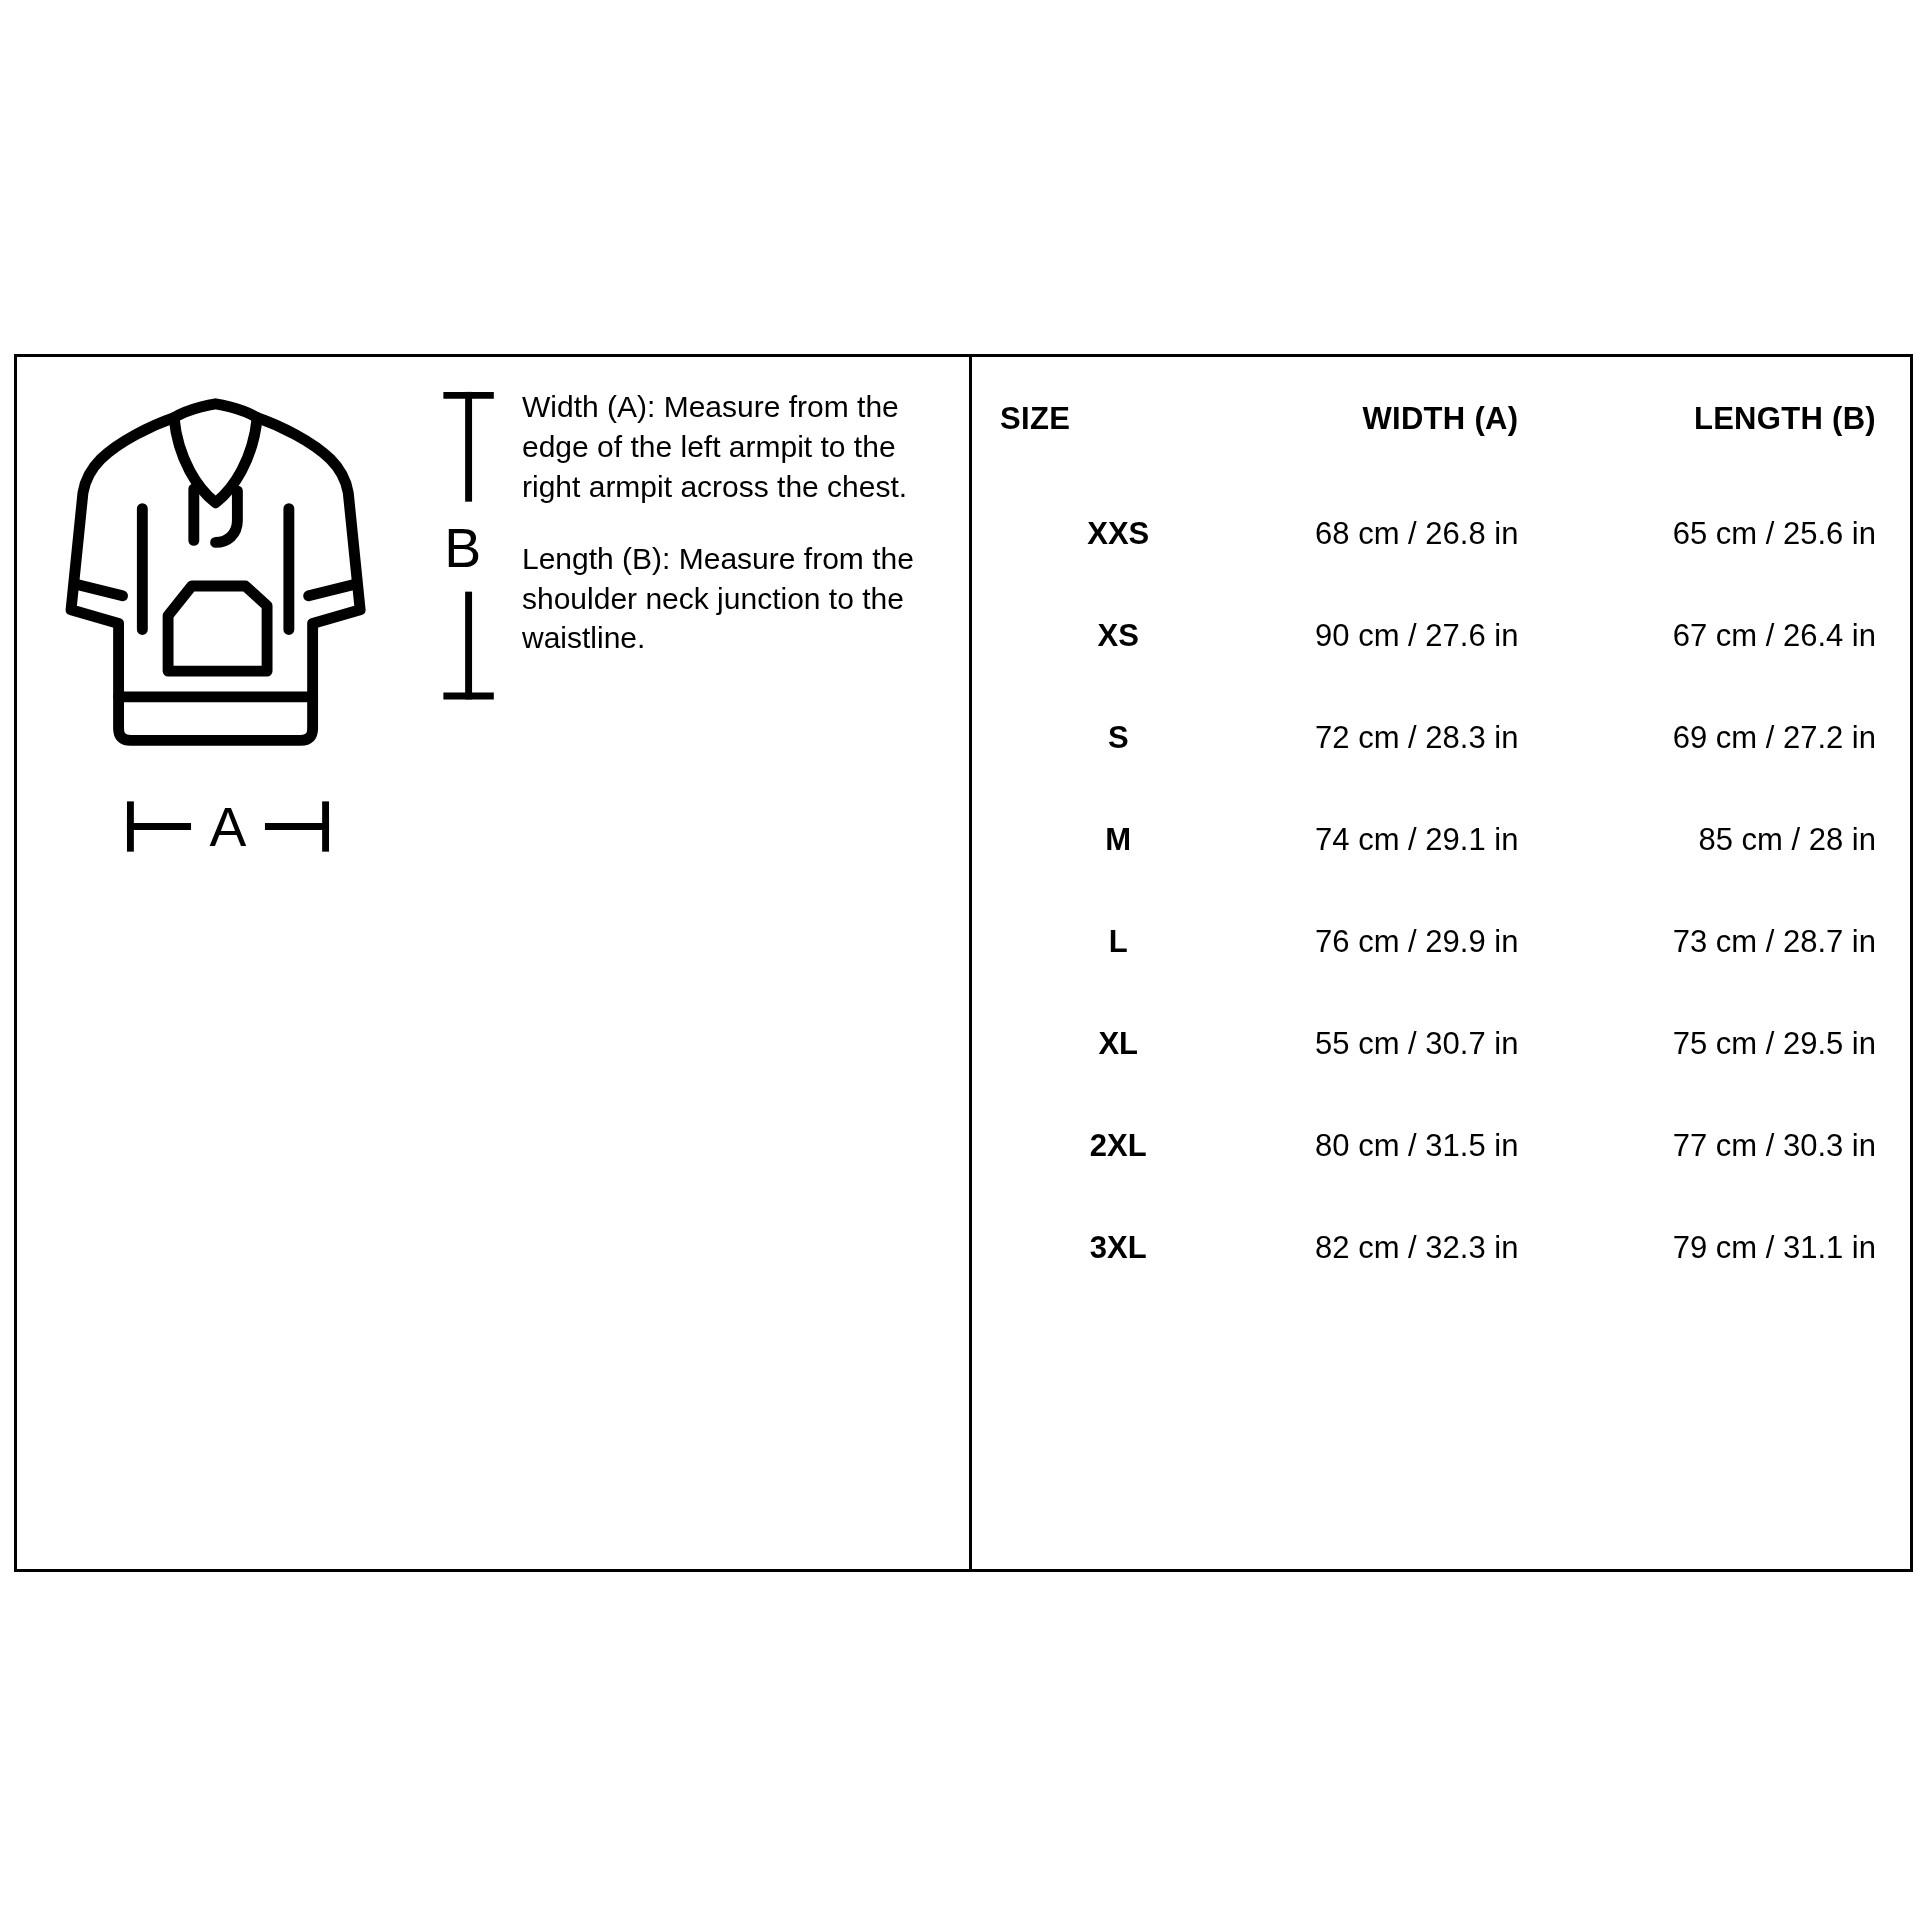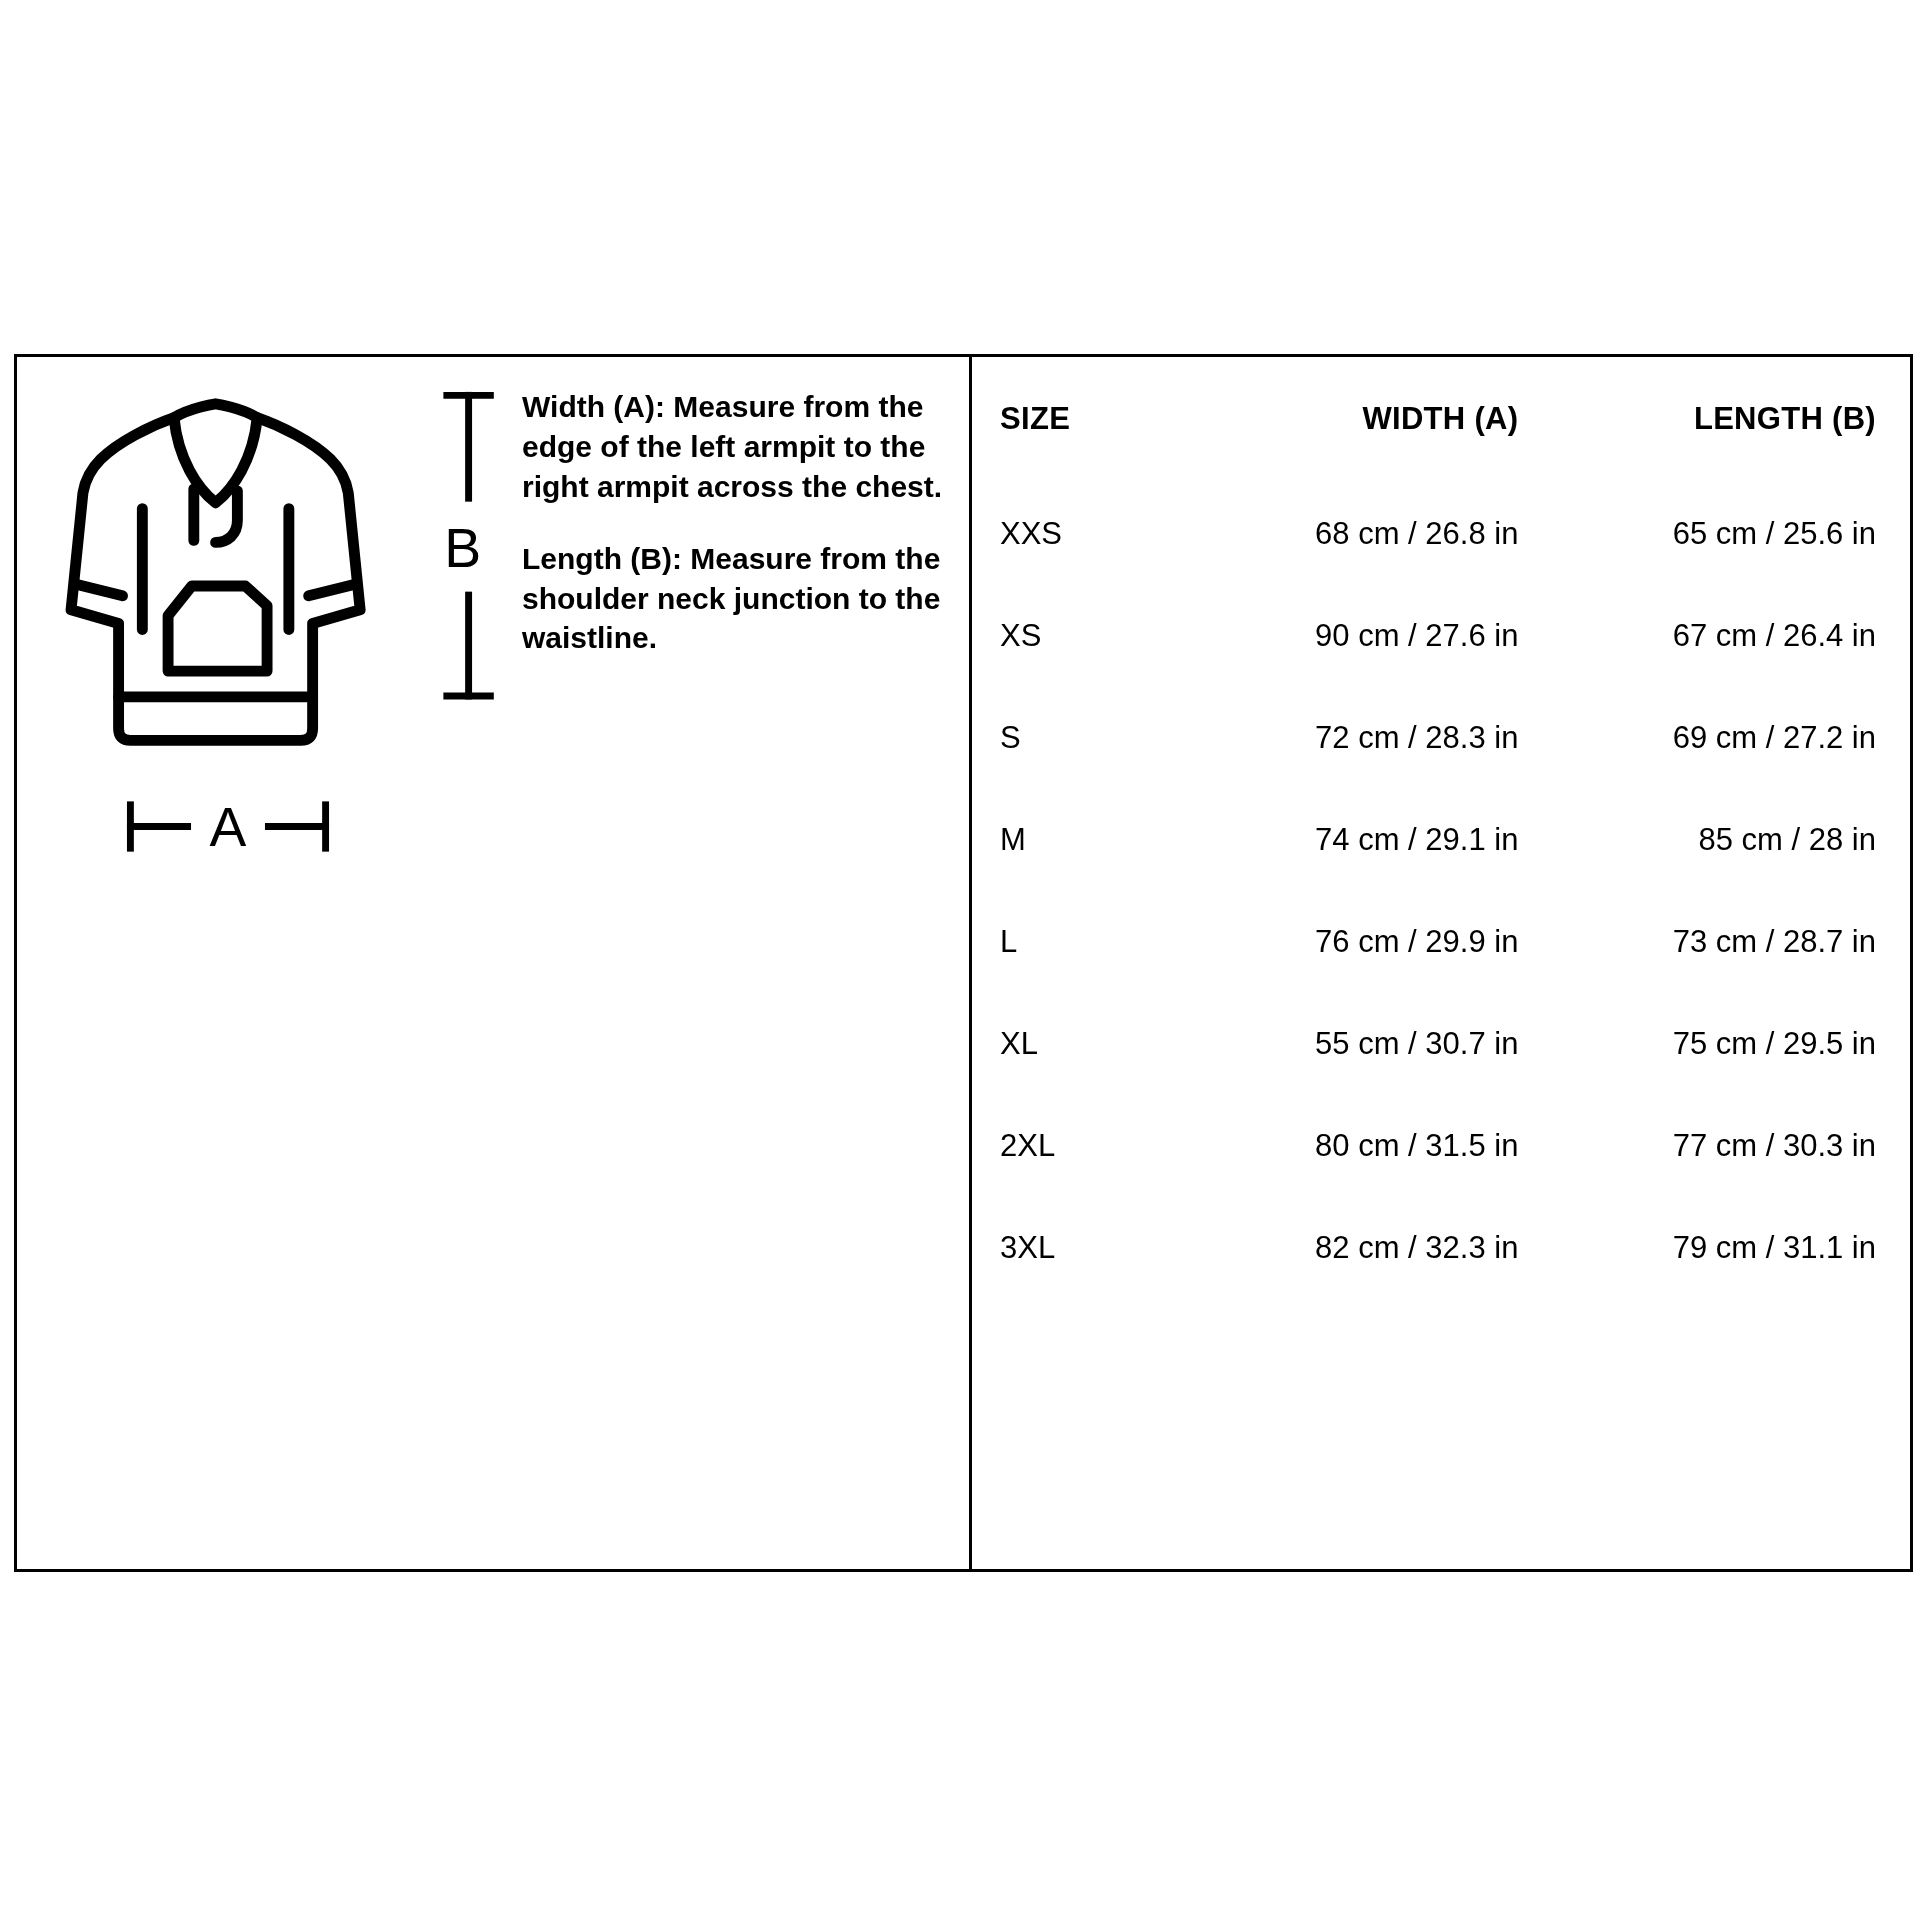--- a/index.html
+++ b/index.html
@@ -64,21 +64,20 @@
     position: absolute;
     left: 505px;
     top: 30px;
     width: 436px;
     font-size: 30px;
     line-height: 1.33;
     color: #000000;
   }
   .measure-text p {
     margin: 0 0 32px 0;
-    font-weight: bold;
   }
   .measure-text p:last-child { margin-bottom: 0; }
 
   
   .table-panel {
     flex: 1;
     box-sizing: border-box;
     padding: 34px 34px 0 28px;
   }
 
@@ -93,21 +92,21 @@
     font-size: 31px;
     letter-spacing: 0.3px;
   }
   table.size-table td {
     padding: 33px 0;
     font-size: 31px;
   }
   .col-size { text-align: left; width: 27%; }
   .col-width { text-align: right; width: 38%; padding-right: 51px !important;}
   .col-length { text-align: right; width: 35%; }
-  td.col-size { font-weight: normal; }
+  td.col-size { font-weight: bold; text-align: center; }
 </style>
 </head>
 <body>
 
 <div class="chart-frame">
 
   <div class="left-panel">
 
     <div class="garment-illustration">
       <svg viewBox="0 0 340 400" width="337" height="396" fill="none" stroke="#000000" stroke-width="11" stroke-linecap="round" stroke-linejoin="round">

